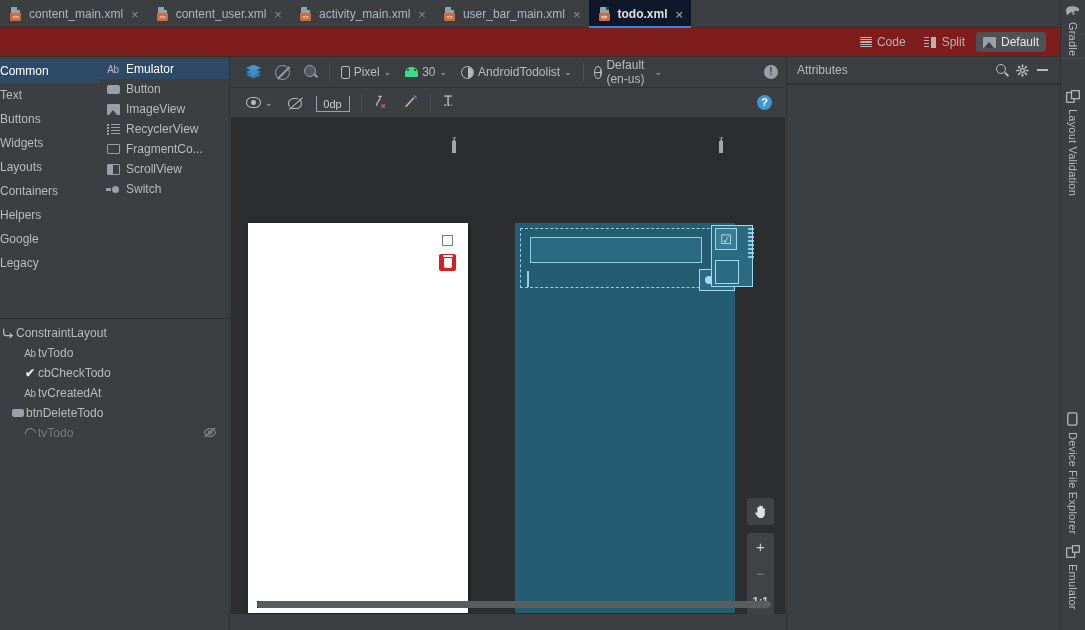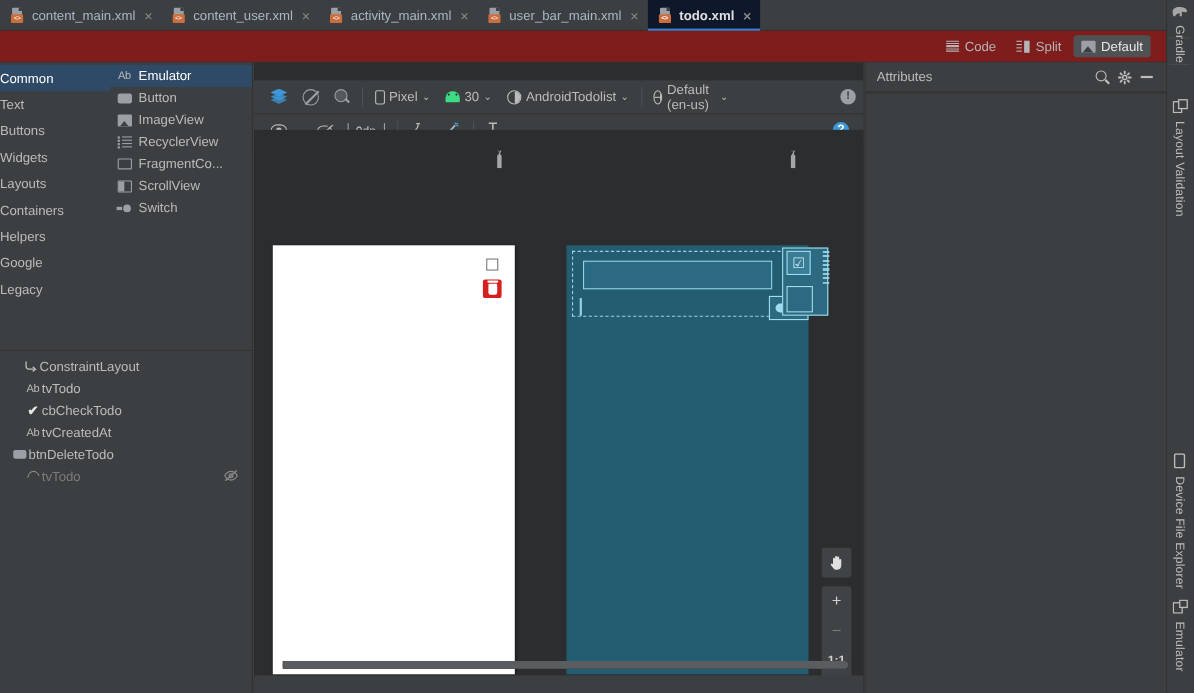--- a/index.html
+++ b/index.html
@@ -144,21 +144,21 @@
   .ic-btn-sm { width: 12px; height: 8px; background: #9aa0a6; border-radius: 2px; }
   .ic-prog { width: 11px; height: 11px; border: 1.8px solid #8a8a8a; border-radius: 50%; border-right-color: transparent; border-bottom-color: transparent; transform: rotate(35deg); }
 
   
   .center {
     position: absolute; left: 231px; top: 57px; width: 554px; height: 573px;
     background: #2b2d2e;
   }
   .dtoolbar1 {
     height: 31px; background: #3c3f41; display: flex; align-items: center;
-    padding-left: 8px; gap: 0px; border-bottom: 1px solid #323232; margin-top: 16px;
+    padding-left: 8px; gap: 0px; border-bottom: 1px solid #323232;
   }
   .tb-item { display:flex; align-items:center; gap:4px; padding: 0 7px; height: 22px; color:#bbbbbb; font-size:12px;}
   .tbsep { width:1px; height:18px; background:#4e5254; margin:0 4px; }
   .caret { font-size: 9px; color: #bbbbbb; }
 
   .ic-layers { width:15px;height:15px;position:relative;}
   .ic-layers i{position:absolute;left:0;width:15px;height:7px;background:#3d97d9;
     transform:skewX(0deg); clip-path: polygon(50% 0,100% 50%,50% 100%,0 50%);}
   .ic-layers i:nth-child(1){top:0;}
   .ic-layers i:nth-child(2){top:4px;opacity:.85;}
@@ -444,21 +444,21 @@
           <span class="pic">
               <span class="pic-switch"></span>
             </span>
           <span>Switch</span>
         </div>
       </div>
     </div>
 
 
     <div class="tree-body">
-      <div class="trow" style="padding-left:20px">
+      <div class="trow" style="padding-left:0">
         <span class="ti">
           <svg width="12" height="12" viewBox="0 0 14 14">
             <path d="M2 2 v5 a3 3 0 0 0 3 3 h6" fill="none" stroke="#bbbbbb" stroke-width="1.4"></path>
             <path d="M9 7.5 L12 10 L9 12.5" fill="none" stroke="#bbbbbb" stroke-width="1.4"></path>
           </svg>
         </span>
         <span>ConstraintLayout</span>
       </div>
       <div class="trow" style="padding-left:22px">
         <span class="ti">

